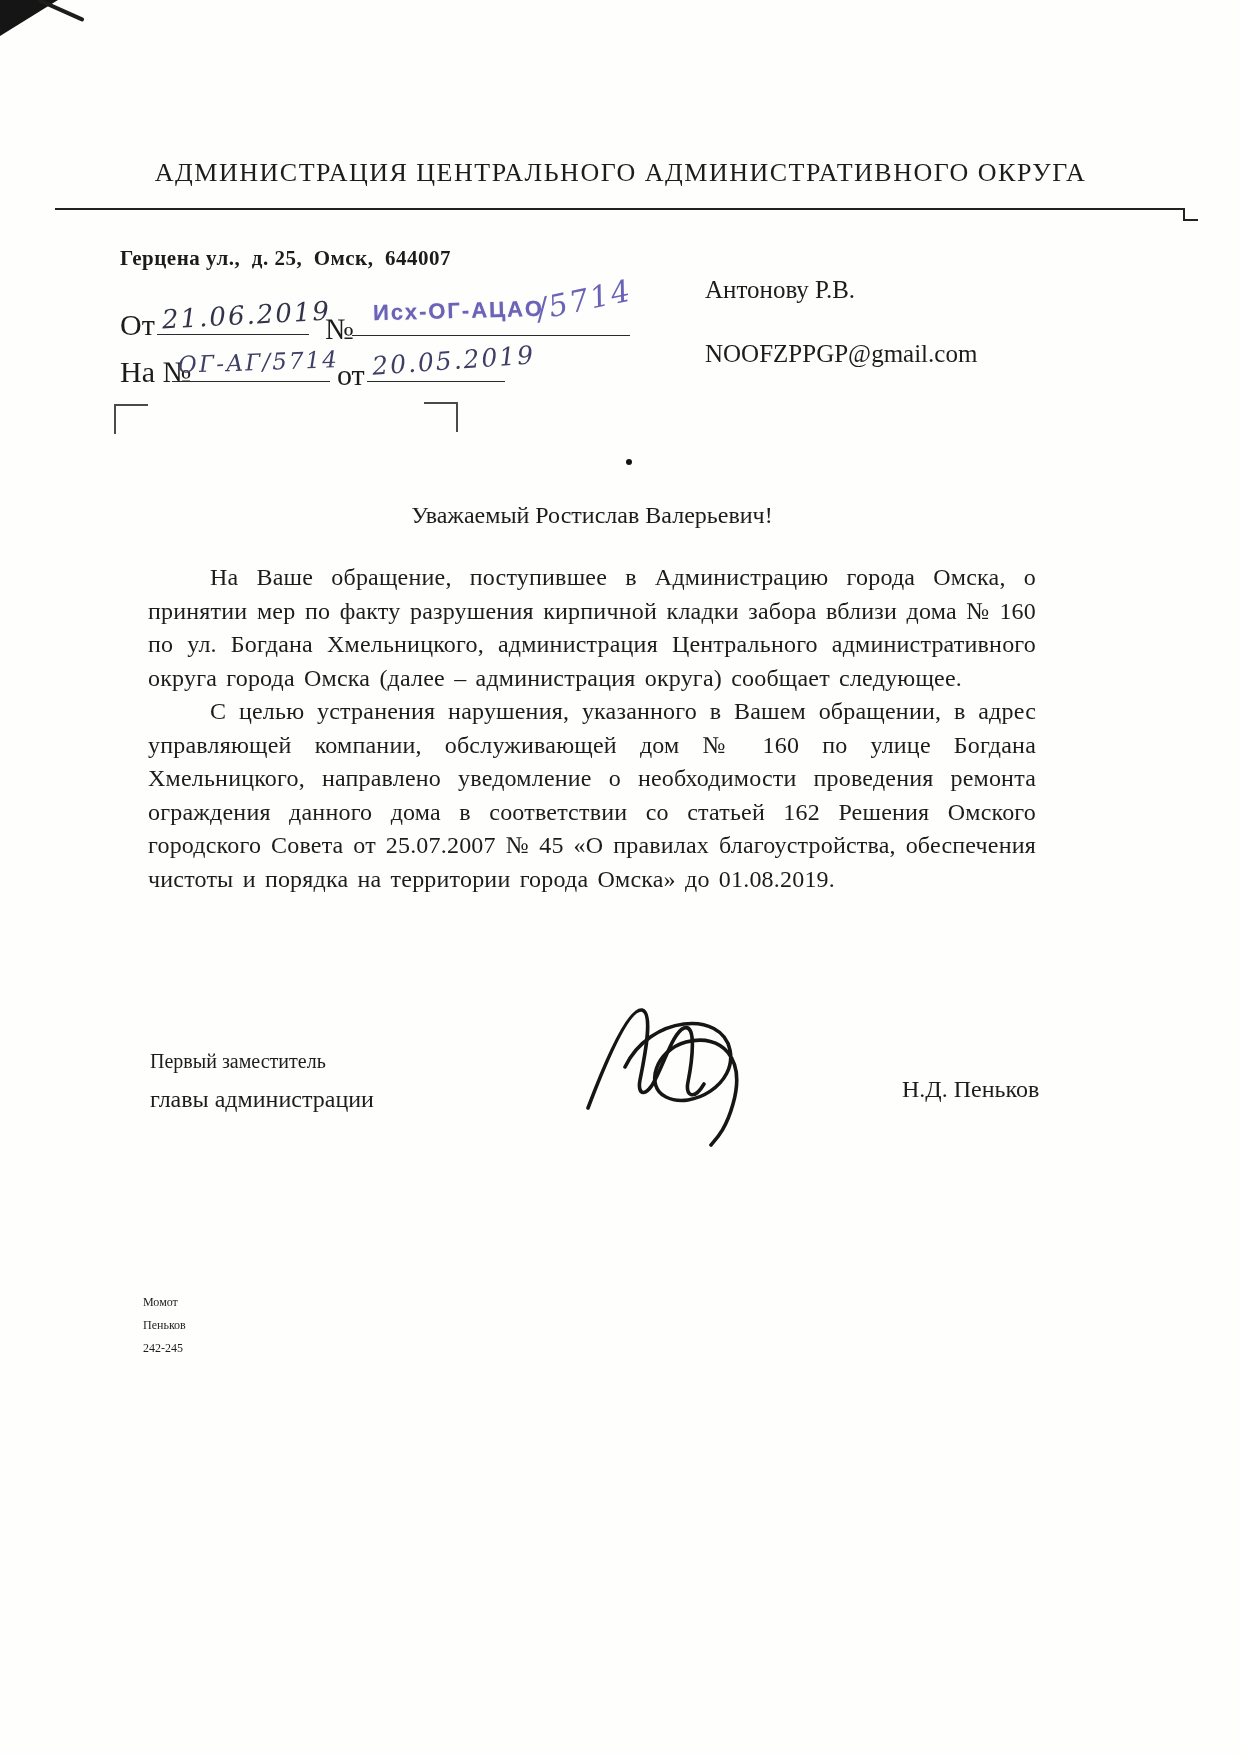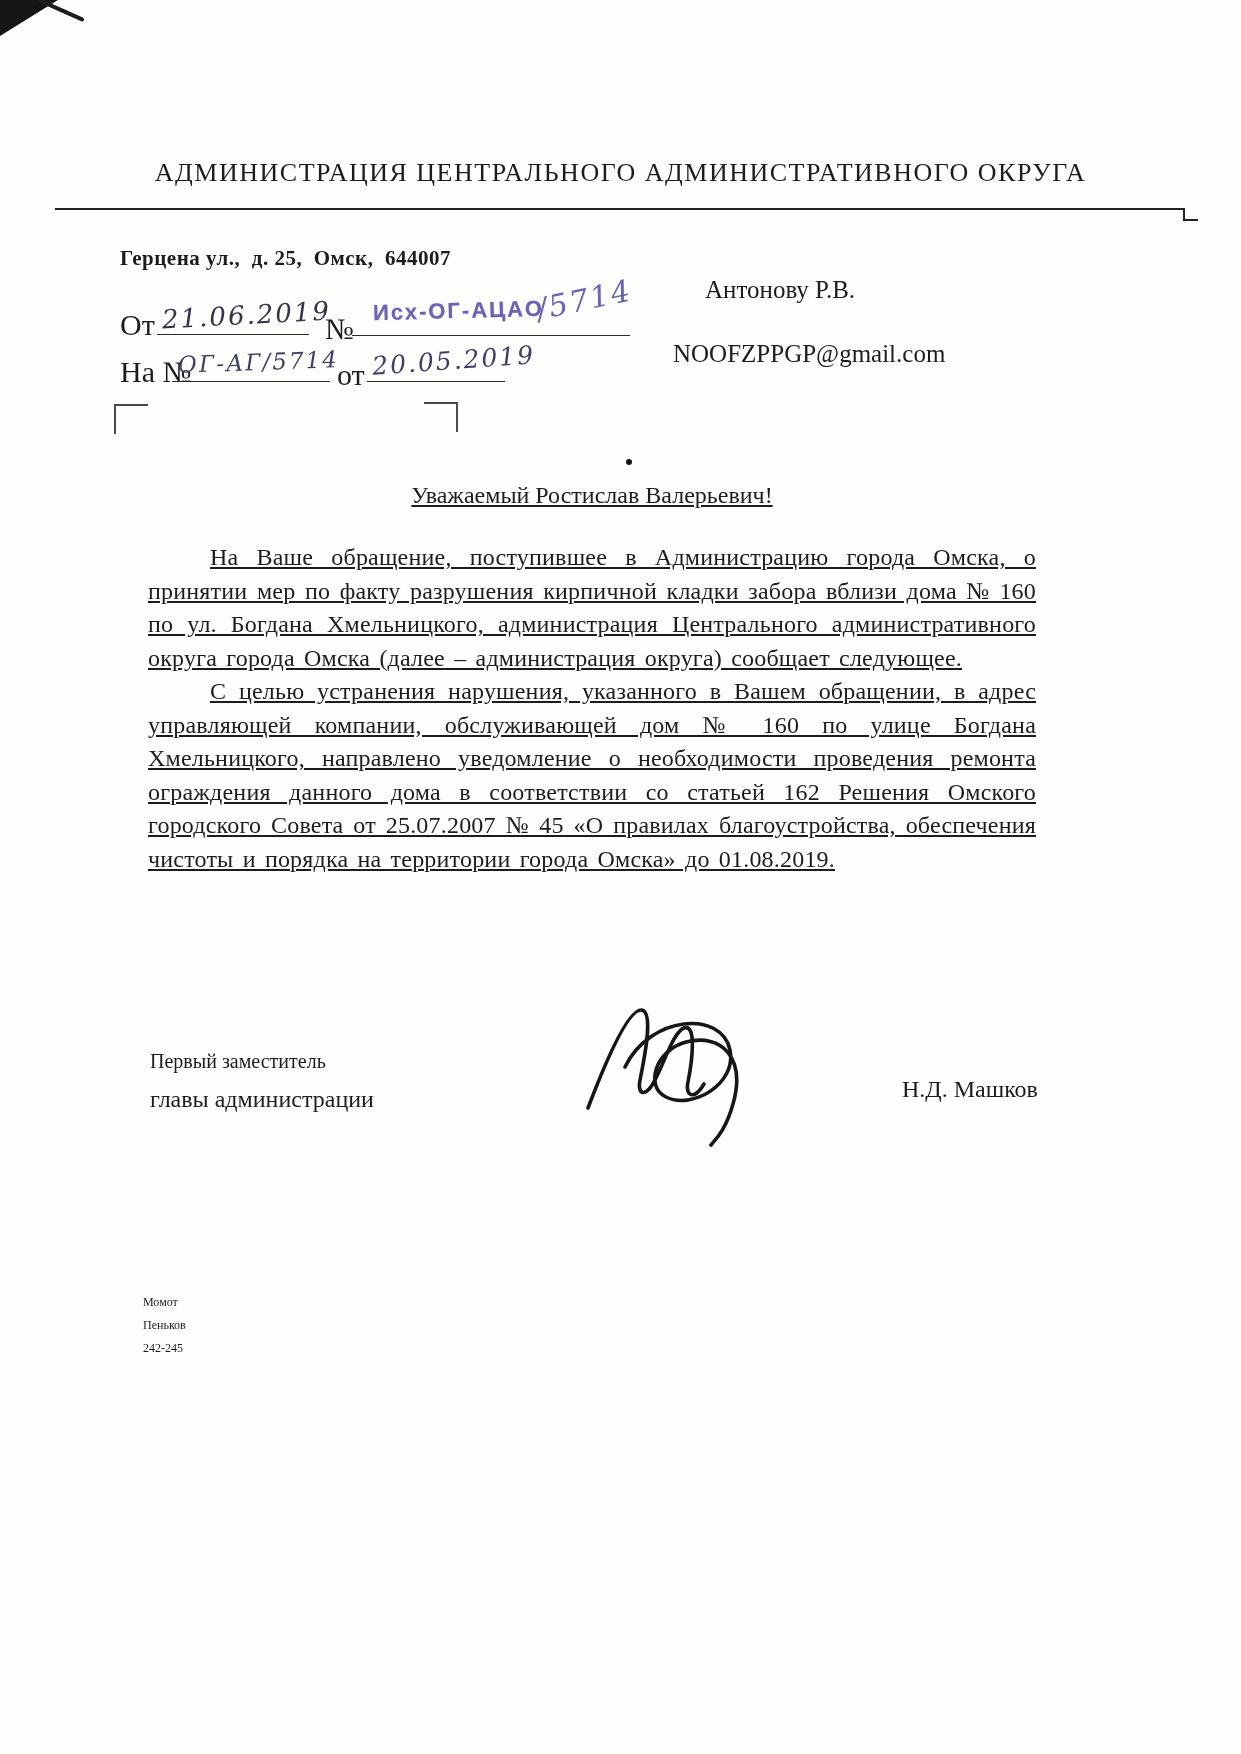--- a/index.html
+++ b/index.html
@@ -54,30 +54,30 @@
     transform: rotate(-1.5deg);
     text-shadow: 0 0 1px rgba(106, 99, 182, 0.55);
   }
   .hw-stamp-number {
     left: 536px; top: 282px; font-size: 30px;
     transform: rotate(-12deg); color: #6a63b6;
   }
 
   
   .recipient-name { position: absolute; left: 705px; top: 276px; font-size: 25px; }
-  .recipient-email { position: absolute; left: 673px; top: 340px; font-size: 25px; }
+  .recipient-email { position: absolute; left: 705px; top: 340px; font-size: 25px; }
 
   
   .corner-mark { position: absolute; width: 32px; height: 28px; }
   .corner-mark.left  { left: 114px; top: 404px; border-top: 2px solid #4a4a4a; border-left: 2px solid #4a4a4a; }
   .corner-mark.right { left: 424px; top: 402px; border-top: 2px solid #4a4a4a; border-right: 2px solid #4a4a4a; }
   .speck-dot { position: absolute; left: 626px; top: 459px; width: 6px; height: 6px; border-radius: 50%; background: #141414; }
 
   
-  .letter-body { position: absolute; left: 148px; top: 482px; width: 888px; text-decoration: underline; }
+  .letter-body { position: absolute; left: 148px; top: 502px; width: 888px; }
   .salutation { margin: 0 0 32px 0; text-align: center; font-size: 24px; }
   .body-par {
     margin: 0; font-size: 24px; line-height: 33.5px;
     text-align: justify; text-indent: 62px;
     word-spacing: 3px; letter-spacing: 0.2px;
   }
 
   
   .signer-title-1 { position: absolute; left: 150px; top: 1050px; font-size: 20px; }
   .signer-title-2 { position: absolute; left: 150px; top: 1086px; font-size: 24px; }
@@ -144,21 +144,21 @@
   <div class="signer-title-1">Первый заместитель</div>
   <div class="signer-title-2">главы администрации</div>
 
   <svg class="signature-svg" width="220" height="165" viewBox="0 0 220 165" aria-hidden="true">
     <g fill="none" stroke="#161616" stroke-width="3.6" stroke-linecap="round" stroke-linejoin="round">
       <path d="M 18 126 C 40 68 60 26 72 28 C 84 31 74 78 70 98 C 67 113 76 117 86 96 C 96 76 104 50 114 46 C 127 41 122 80 118 100 C 115 114 124 119 134 102"></path>
       <path d="M 55 85 C 80 33 152 28 160 68 C 167 102 122 128 96 115 C 74 104 86 68 116 60 C 152 51 176 76 163 122 C 156 147 147 156 141 163"></path>
     </g>
   </svg>
 
-  <div class="signer-name">Н.Д. Машков</div>
+  <div class="signer-name">Н.Д. Пеньков</div>
 
   <div class="footer">
     <div>Момот</div>
     <div>Пеньков</div>
     <div>242-245</div>
   </div>
 
 </div>
 
 </body></html>

